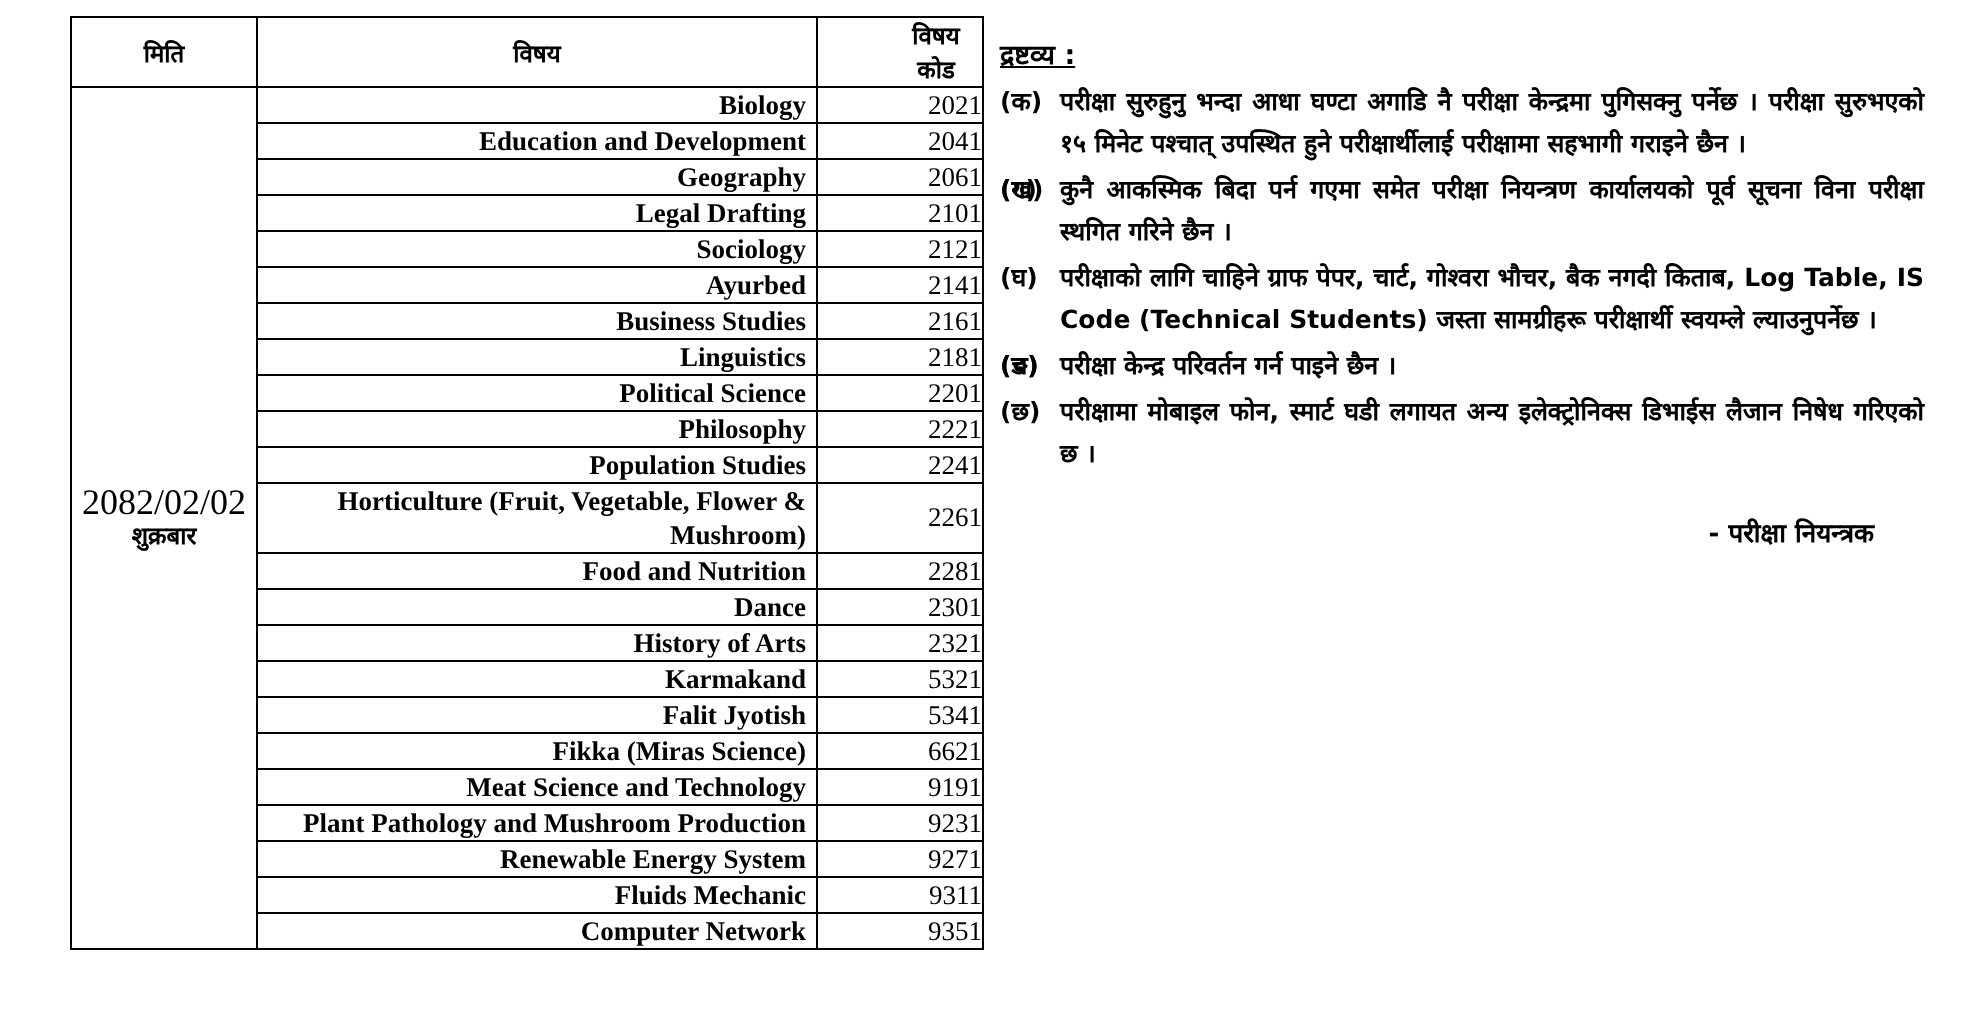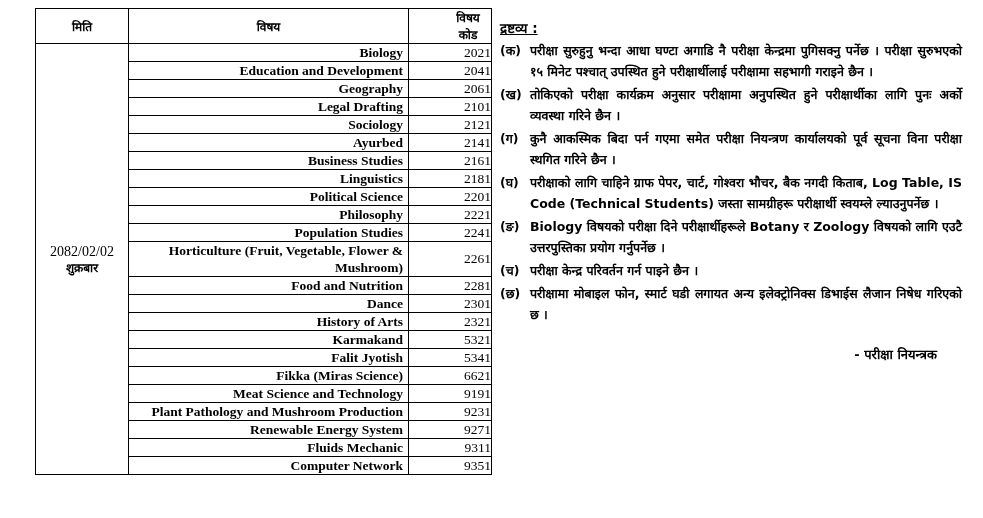--- a/index.html
+++ b/index.html
@@ -29,21 +29,21 @@
   .col-code { width: 83px; padding-left: 36px; }
   .subject-cell {
     font-size: 13.5px; line-height: 17px;
     padding: 0 5px; height: 18px;
     text-align: right; vertical-align: middle; font-weight: bold;
   }
   .code-cell {
     font-size: 13.5px; text-align: right; vertical-align: middle;
   }
   .date-cell { text-align: center; vertical-align: middle; }
-  .date-line1 { font-size: 14px; line-height: 17px; }
+  .date-line1 { font-size: 18px; line-height: 17px; }
   .date-line2 {
     font-family: "DejaVu Sans", sans-serif;
     font-weight: bold; font-size: 12px; line-height: 16px;
   }
 
   
   .notes {
     position: absolute; left: 500px; top: 5px; width: 462px;
     font-family: "DejaVu Sans", sans-serif;
     font-weight: bold;
@@ -176,23 +176,23 @@
           <td class="subject-cell">Computer Network</td>
           <td class="code-cell">9351</td>
         </tr>
       </tbody>
   </table>
 
   <div class="notes">
     <div class="notes-title">द्रष्टव्य :</div>
     <div id="notes-list">
         <div class="note-item"><span class="note-label">(क)</span><span class="note-text">परीक्षा सुरुहुनु भन्दा आधा घण्टा अगाडि नै परीक्षा केन्द्रमा पुगिसक्नु पर्नेछ । परीक्षा सुरुभएको १५ मिनेट पश्चात् उपस्थित हुने परीक्षार्थीलाई परीक्षामा सहभागी गराइने छैन ।</span></div>
-        <div class="note-item"><span class="note-label">(ख)</span><span class="note-text">तोकिएको परीक्षा कार्यक्रम अनुसार परीक्षामा अनुपस्थित हुने परीक्षार्थीका लागि पुनः अर्को व्यवस्था गरिने छैन ।</span></div>
+        <div class="note-item"><span class="note-label">(ख)</span></div>
         <div class="note-item"><span class="note-label">(ग)</span><span class="note-text">कुनै आकस्मिक बिदा पर्न गएमा समेत परीक्षा नियन्त्रण कार्यालयको पूर्व सूचना विना परीक्षा स्थगित गरिने छैन ।</span></div>
         <div class="note-item"><span class="note-label">(घ)</span><span class="note-text">परीक्षाको लागि चाहिने ग्राफ पेपर, चार्ट, गोश्वरा भौचर, बैक नगदी किताब, Log Table, IS Code (Technical Students) जस्ता सामग्रीहरू परीक्षार्थी स्वयम्ले ल्याउनुपर्नेछ ।</span></div>
-        <div class="note-item"><span class="note-label">(ङ)</span><span class="note-text">Biology विषयको परीक्षा दिने परीक्षार्थीहरूले Botany र Zoology विषयको लागि एउटै उत्तरपुस्तिका प्रयोग गर्नुपर्नेछ ।</span></div>
+        <div class="note-item"><span class="note-label">(ङ)</span></div>
         <div class="note-item"><span class="note-label">(च)</span><span class="note-text">परीक्षा केन्द्र परिवर्तन गर्न पाइने छैन ।</span></div>
         <div class="note-item"><span class="note-label">(छ)</span><span class="note-text">परीक्षामा मोबाइल फोन, स्मार्ट घडी लगायत अन्य इलेक्ट्रोनिक्स डिभाईस लैजान निषेध गरिएको छ ।</span></div>
       </div>
     <div class="signature">- परीक्षा नियन्त्रक</div>
   </div>
 
 </div>
 
 </body></html>

